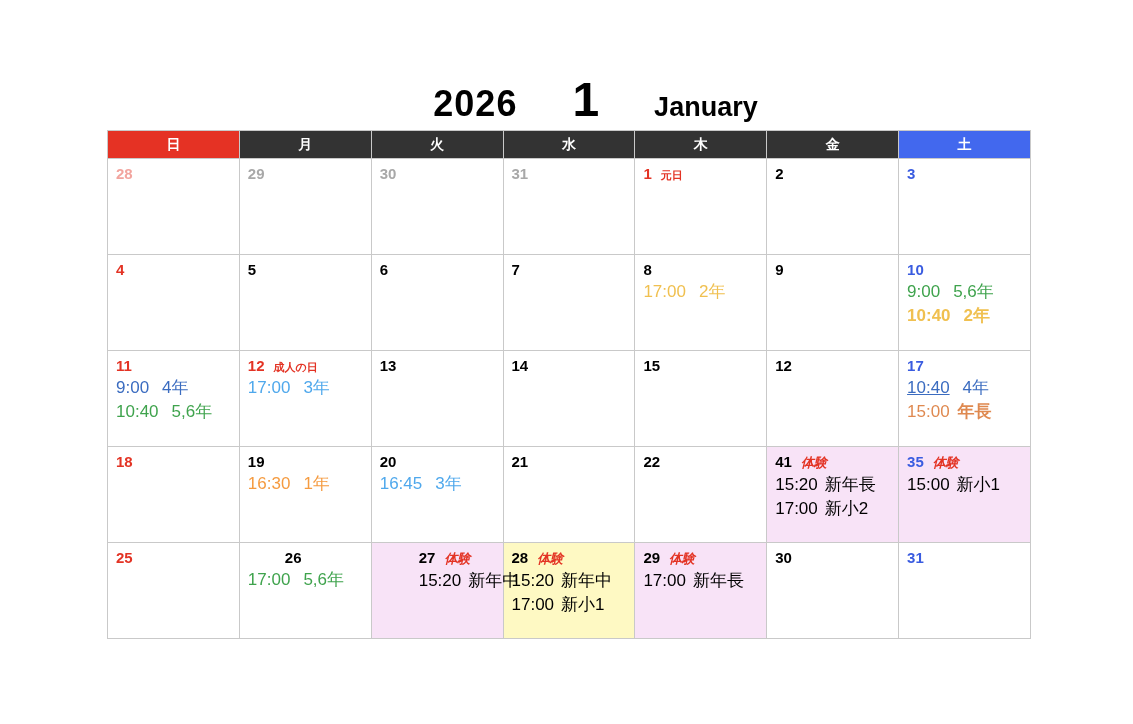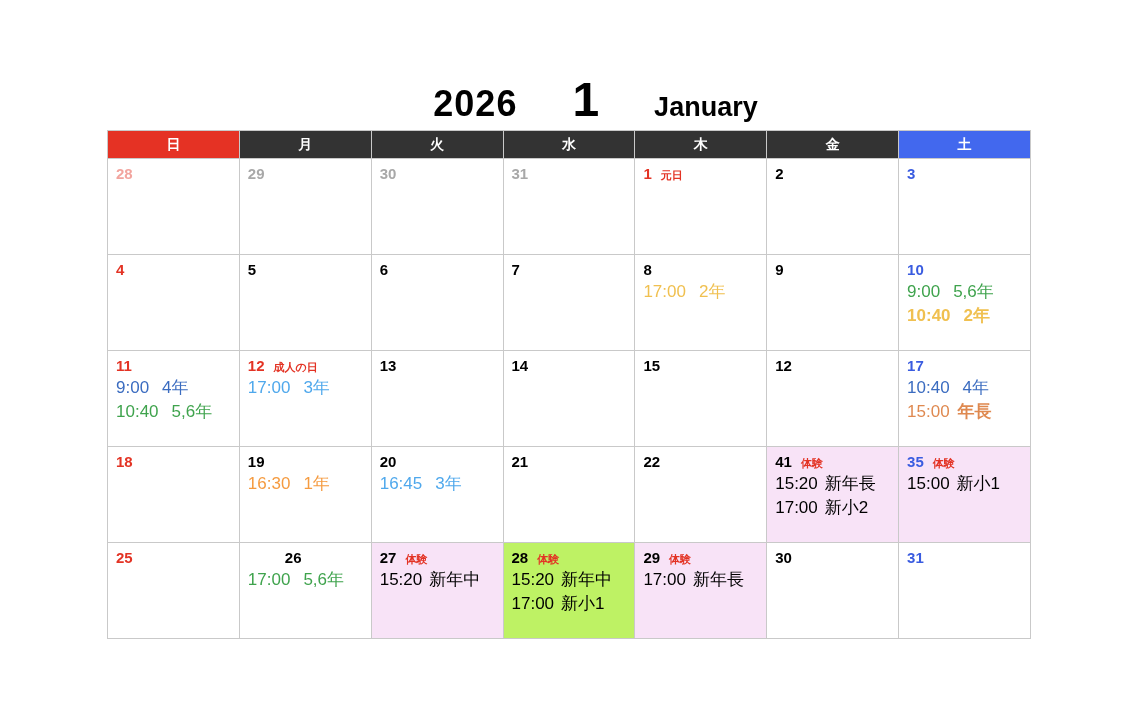--- a/index.html
+++ b/index.html
@@ -24,21 +24,21 @@
     height:27px; font-size:14px; font-weight:bold; text-align:center;
     border:1px solid #c9c9c9; padding:0;
   }
   .cal td {
     height:95px; vertical-align:top; border:1px solid #c9c9c9;
     padding:0; background:#ffffff;
   }
   .date-line { padding:6px 8px 1px 8px; white-space:nowrap; }
   .date-num  { font-size:15px; font-weight:bold; }
   .holiday-label { font-size:11px; font-weight:bold; margin-left:9px; }
-  .badge { font-size:11px; font-weight:bold; margin-left:9px; }
+  .badge { font-size:13px; font-weight:bold; margin-left:9px;font-style:italic; }
   .ev { padding:0 4px 0 8px; font-size:17px; line-height:24px; white-space:nowrap; }
   .ev .ev-label { display:inline-block; }
 </style>
 </head>
 <body>
 
 <div class="title">
   <span class="year">2026</span>
   <span class="num">1</span>
   <span class="name">January</span>
@@ -123,21 +123,21 @@
           <div class="date-line"><span class="date-num" style="color: rgb(0, 0, 0);">14</span></div>
         </td>
         <td>
           <div class="date-line"><span class="date-num" style="color: rgb(0, 0, 0);">15</span></div>
         </td>
         <td>
           <div class="date-line"><span class="date-num" style="color: rgb(0, 0, 0);">12</span></div>
         </td>
         <td>
           <div class="date-line"><span class="date-num" style="color: rgb(58, 92, 224);">17</span></div>
-          <div class="ev" style="color: rgb(59, 108, 192);"><span class="ev-time">10:40</span><span class="ev-label" style="margin-left: 13px;">4年</span></div>
+          <div class="ev" style="color: rgb(59, 108, 192); text-decoration: underline;"><span class="ev-time">10:40</span><span class="ev-label" style="margin-left: 13px;">4年</span></div>
           <div class="ev" style="color: rgb(223, 137, 80);"><span class="ev-time">15:00</span><span class="ev-label" style="margin-left: 8px; font-weight: bold;">年長</span></div>
         </td>
       </tr>
       <tr>
         <td>
           <div class="date-line"><span class="date-num" style="color: rgb(227, 51, 36);">18</span></div>
         </td>
         <td>
           <div class="date-line"><span class="date-num" style="color: rgb(0, 0, 0);">19</span></div>
           <div class="ev" style="color: rgb(245, 155, 64);"><span class="ev-time">16:30</span><span class="ev-label" style="margin-left: 13px;">1年</span></div>
@@ -163,25 +163,25 @@
         </td>
       </tr>
       <tr>
         <td>
           <div class="date-line"><span class="date-num" style="color: rgb(227, 51, 36);">25</span></div>
         </td>
         <td>
           <div class="date-line"><span class="date-num" style="color: rgb(0, 0, 0); margin-left: 37px;">26</span></div>
           <div class="ev" style="color: rgb(63, 163, 77);"><span class="ev-time">17:00</span><span class="ev-label" style="margin-left: 13px;">5,6年</span></div>
         </td>
-        <td style="background: rgb(248, 227, 247);">
+        <td style="background: rgb(248, 227, 247); padding-left: 39px;">
           <div class="date-line"><span class="date-num" style="color: rgb(0, 0, 0);">27</span><span class="badge" style="color: rgb(227, 51, 36);">体験</span></div>
           <div class="ev" style="color: rgb(0, 0, 0);"><span class="ev-time">15:20</span><span class="ev-label" style="margin-left: 7px;">新年中</span></div>
         </td>
-        <td style="background: #bef264;">
+        <td style="background: #fef9c3;">
           <div class="date-line"><span class="date-num" style="color: rgb(0, 0, 0);">28</span><span class="badge" style="color: rgb(227, 51, 36);">体験</span></div>
           <div class="ev" style="color: rgb(0, 0, 0);"><span class="ev-time">15:20</span><span class="ev-label" style="margin-left: 7px;">新年中</span></div>
           <div class="ev" style="color: rgb(0, 0, 0);"><span class="ev-time">17:00</span><span class="ev-label" style="margin-left: 7px;">新小1</span></div>
         </td>
         <td style="background: rgb(248, 227, 247);">
           <div class="date-line"><span class="date-num" style="color: rgb(0, 0, 0);">29</span><span class="badge" style="color: rgb(227, 51, 36);">体験</span></div>
           <div class="ev" style="color: rgb(0, 0, 0);"><span class="ev-time">17:00</span><span class="ev-label" style="margin-left: 7px;">新年長</span></div>
         </td>
         <td>
           <div class="date-line"><span class="date-num" style="color: rgb(0, 0, 0);">30</span></div>

